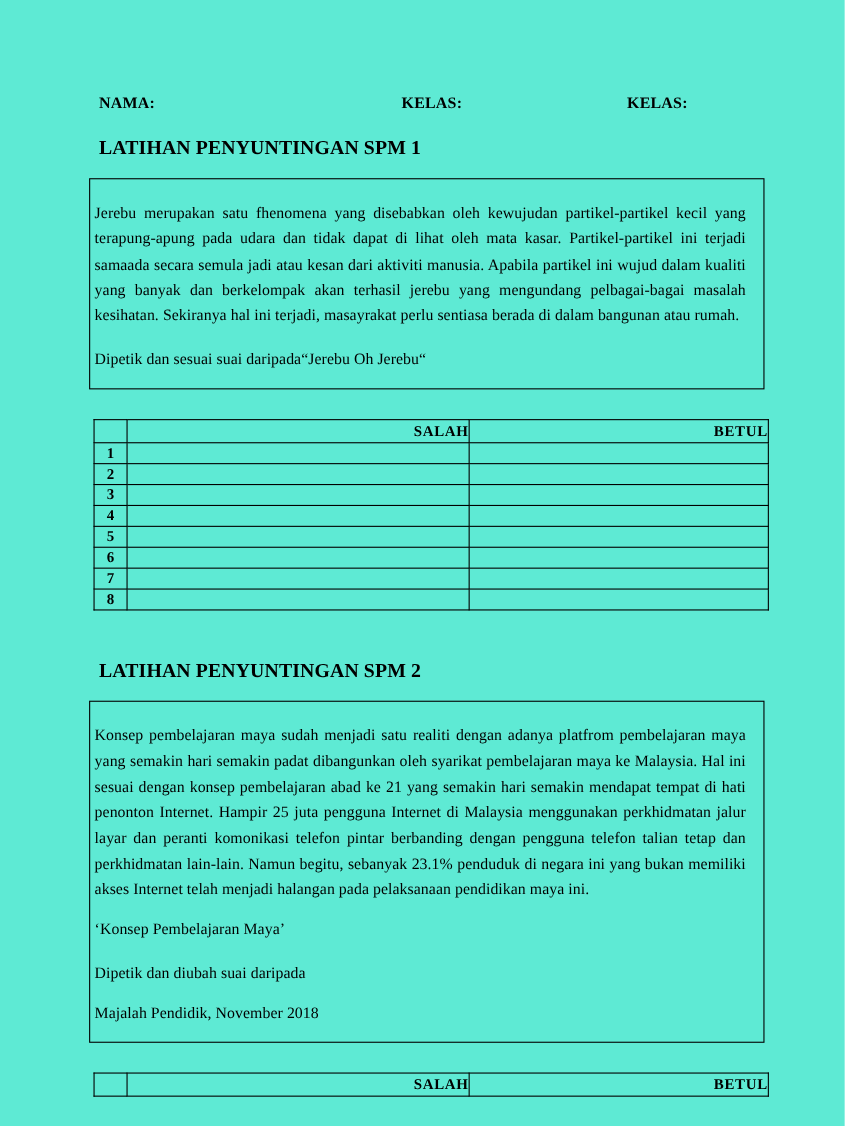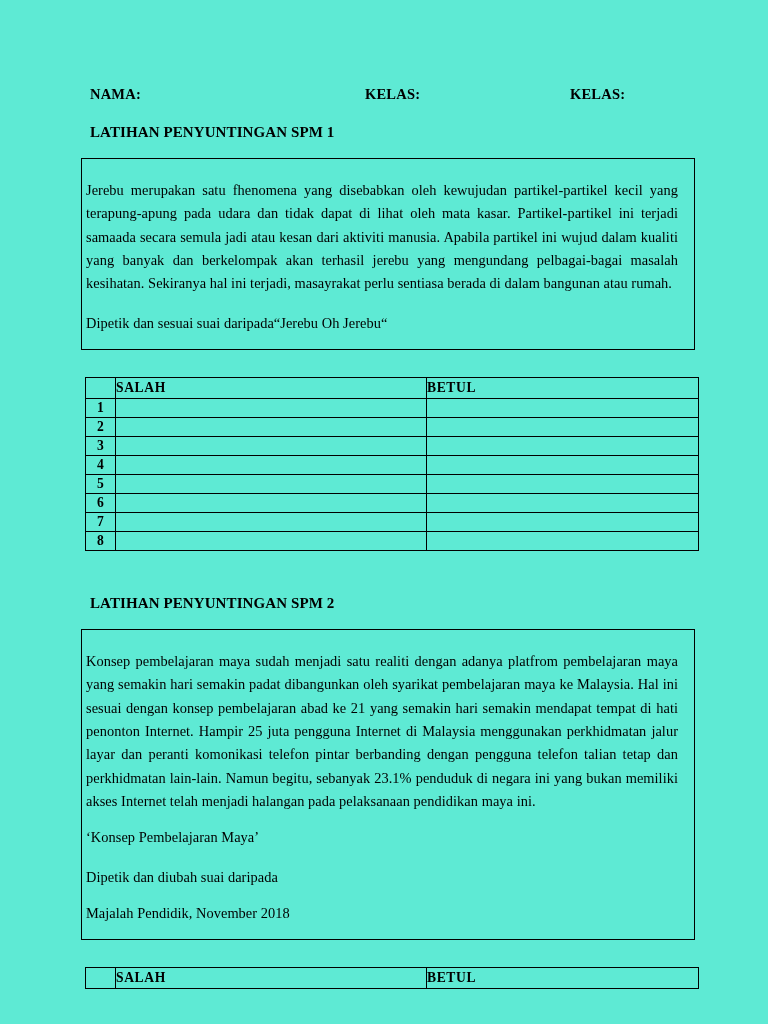--- a/index.html
+++ b/index.html
@@ -38,21 +38,21 @@
     position: absolute;
     top: 0;
     white-space: nowrap;
   }
   .f-nama  { left: 9px; }
   .f-kelas { left: 284px; }
   .f-tarikh{ left: 489px; }
 
   .section-title {
     font-weight: bold;
-    font-size: 15px;
+    font-size: 18px;
     letter-spacing: 0.1px;
     margin-left: 9px;
     margin-top: 14px;
     white-space: nowrap;
   }
 
   
   .passage-box {
     border: 1.4px solid #000000;
     box-sizing: border-box;
@@ -87,21 +87,21 @@
   }
   .answer-table td, .answer-table th {
     border: 1.2px solid #000000;
     height: 18px;
     padding: 0;
     font-size: 13.6px;
     font-weight: bold;
     font-family: "Liberation Serif", "DejaVu Serif", serif;
   }
   .answer-table th {
-    text-align: left;
+    text-align: right;
     letter-spacing: 0.6px;
     height: 20px;
   }
   .col-num   { width: 29px; text-align: center; }
   .col-salah { width: 310px; }
   .col-betul { width: 271px; }
   .hdr-span  { border-right-width: 1.2px; }
   .blank-cell { }
 </style>
 </head>

